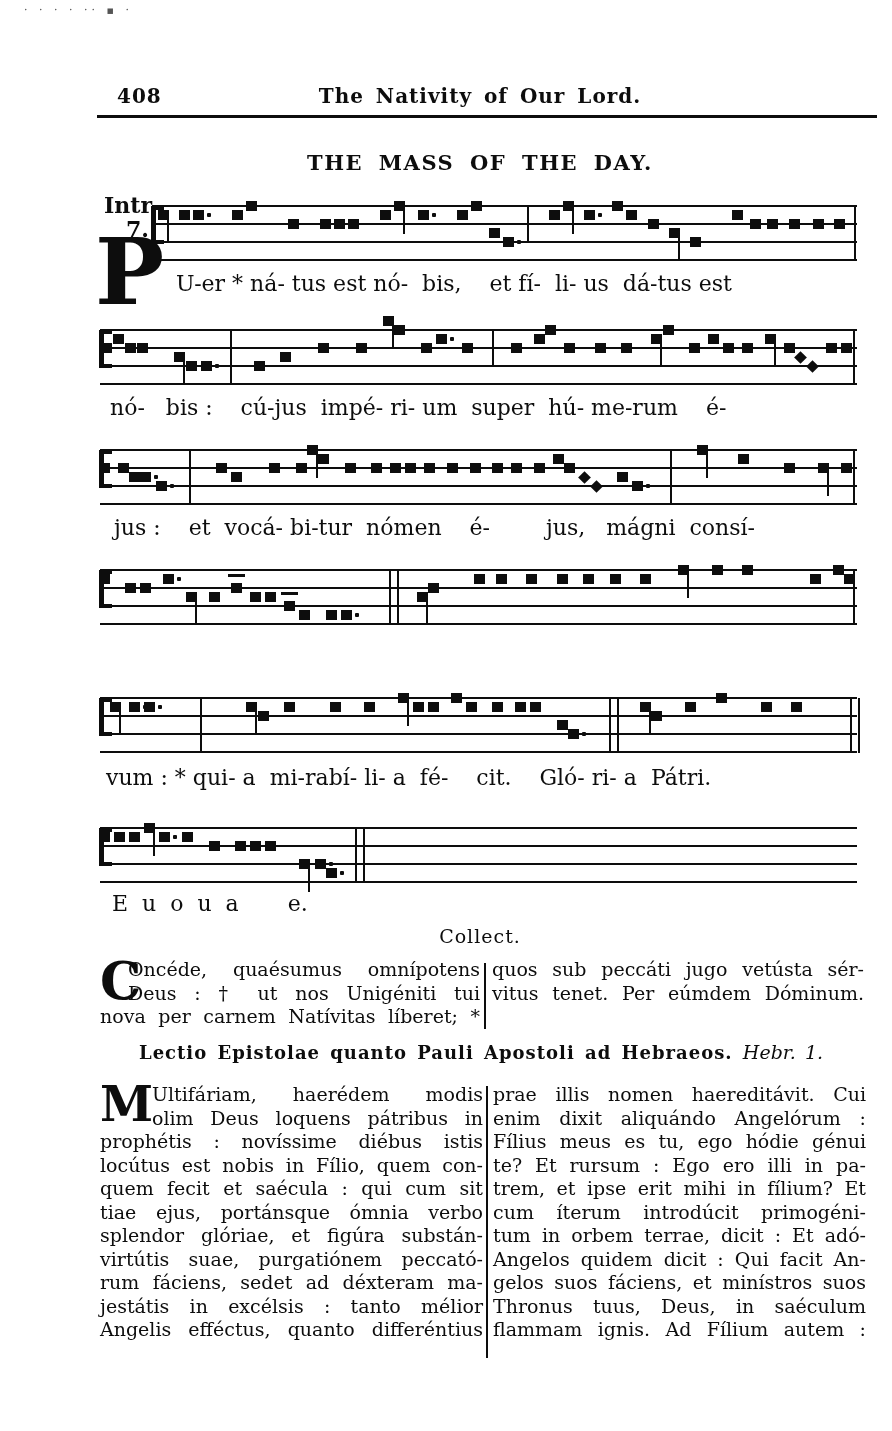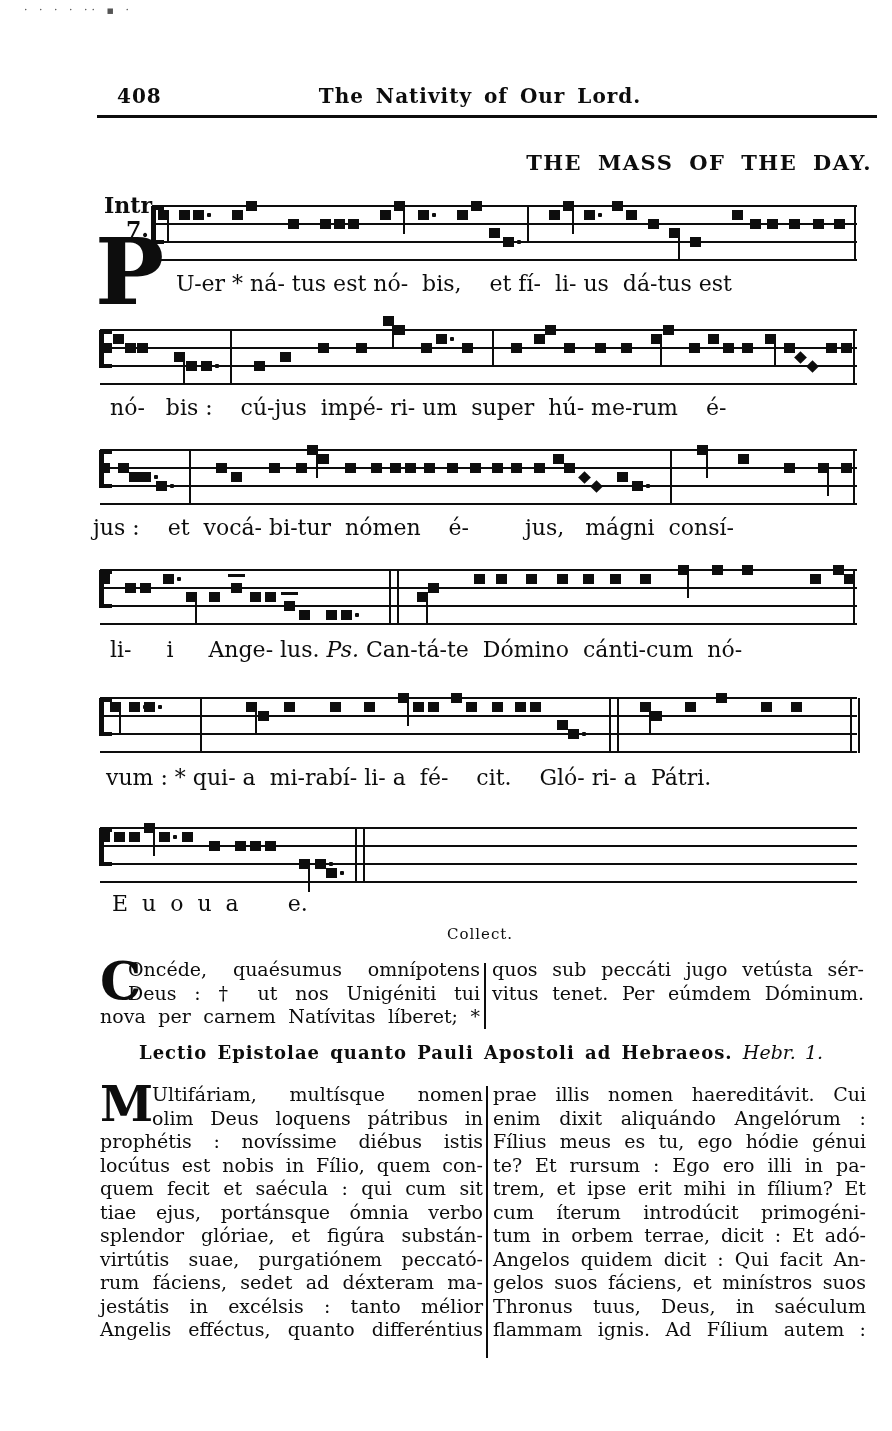--- a/index.html
+++ b/index.html
@@ -6,39 +6,39 @@
   .page{
     position:relative;width:892px;height:1431px;background:#ffffff;
     font-family:"DejaVu Serif","Liberation Serif",serif;color:#0d0d0d;
     overflow:hidden;margin:0 auto;
   }
   .abs{position:absolute;}
   .noise{left:24px;top:4px;font-size:11px;letter-spacing:4px;color:#555;}
   .pagenum{left:100px;top:84px;font-size:20px;font-weight:bold;letter-spacing:1px;margin-left:17px;}
   .runtitle{left:100px;top:84px;width:760px;text-align:center;font-size:20px;font-weight:bold;letter-spacing:1px;word-spacing:4px;}
   .hrule{left:97px;top:115px;width:780px;height:3px;background:#0d0d0d;}
-  .masstitle{left:112px;top:150px;width:760px;text-align:right;font-size:21px;font-weight:bold;letter-spacing:1.5px;word-spacing:7px;}
+  .masstitle{left:100px;top:150px;width:760px;text-align:center;font-size:21px;font-weight:bold;letter-spacing:1.5px;word-spacing:7px;}
   .intr{left:104px;top:192px;font-size:22px;font-weight:bold;}
   .mode{left:126px;top:216px;font-size:22px;font-weight:bold;}
   .initial-p{left:95px;top:230px;font-size:92px;line-height:84px;font-weight:bold;}
   .stave{position:absolute;height:56px;}
   .sline{position:absolute;height:2px;background:#0d0d0d;left:0;right:0;}
   .clef{position:absolute;left:-1px;top:1px;width:8px;height:38px;border-left:5px solid #0d0d0d;}
   .clef:before,.clef:after{content:"";position:absolute;left:0;width:8px;height:4px;background:#0d0d0d;}
   .clef:before{top:0}.clef:after{bottom:0}
   .note{position:absolute;width:11px;height:10px;background:#0d0d0d;}
   .note.dm{width:9px;height:9px;transform:rotate(45deg);}
   .stem{position:absolute;width:2px;background:#0d0d0d;}
   .ndot{position:absolute;width:4px;height:4px;background:#0d0d0d;border-radius:1px;}
   .epis{position:absolute;height:3px;width:17px;background:#0d0d0d;}
   .bar{position:absolute;width:2px;background:#0d0d0d;}
   .bar.double{width:6px;background:none;border-left:2px solid #0d0d0d;border-right:2px solid #0d0d0d;}
   .lyric{position:absolute;font-size:22px;white-space:pre;}
   .lyric .it{font-style:italic;}
-  .collect-head{left:100px;top:925px;width:760px;text-align:center;font-size:15px;letter-spacing:1px;}
+  .collect-head{left:100px;top:925px;width:760px;text-align:center;font-size:19px;letter-spacing:1px;}
   .lectio-head{left:100px;top:1041px;width:762px;text-align:center;font-size:18px;font-weight:bold;letter-spacing:1px;word-spacing:3px;}
   .lectio-head .it{font-style:italic;font-weight:normal;font-size:19px;letter-spacing:0;}
   .col{position:absolute;font-size:19px;line-height:23.5px;}
   .tline{text-align:justify;text-align-last:justify;}
   .dropcap{float:left;font-weight:bold;}
   .cap-c{width:28px;height:47px;font-size:52px;line-height:46px;}
   .cap-m{width:52px;height:45px;font-size:48px;line-height:42px;}
   .vdiv{position:absolute;width:2px;background:#0d0d0d;}
 </style>
 </head>
@@ -200,21 +200,21 @@
       <div class="note" style="left: calc(71% - 5px); top: 32px;"></div>
       <div class="ndot" style="left: calc(71% + 9px); top: 35px;"></div>
       <div class="note" style="left: calc(79.5% - 5px); top: -4px;"></div>
       <div class="stem" style="left: calc(79.5% + 4px); top: -1px; height: 30px;"></div>
       <div class="note" style="left: calc(85% - 5px); top: 5px;"></div>
       <div class="note" style="left: calc(91% - 5px); top: 14px;"></div>
       <div class="note" style="left: calc(95.5% - 5px); top: 14px;"></div>
       <div class="stem" style="left: calc(95.5% + 4px); top: 17px; height: 30px;"></div>
       <div class="note" style="left: calc(98.5% - 5px); top: 14px;"></div>
     </div>
-  <div class="abs lyric" style="left:93px;top:515px;"><span class="">jus :    et  vocá- bi-tur  nómen    é-        jus,   mágni  consí-</span></div>
+  <div class="abs lyric" style="left:114px;top:515px;"><span class="">jus :    et  vocá- bi-tur  nómen    é-        jus,   mágni  consí-</span></div>
 
   <div class="stave" style="left:100px;top:569px;width:757px;">
       <div class="sline" style="top: 0px;"></div>
       <div class="sline" style="top: 18px;"></div>
       <div class="sline" style="top: 36px;"></div>
       <div class="sline" style="top: 54px;"></div>
       <div class="clef"></div>
       <div class="bar double" style="left: calc(38.5% - 2px); top: 1px; height: 55px;"></div>
       <div class="bar" style="left: calc(99.8% - 2px); top: 1px; height: 55px;"></div>
       <div class="note" style="left: calc(0.5% - 5px); top: 5px;"></div>
@@ -246,21 +246,20 @@
       <div class="note" style="left: calc(68% - 5px); top: 5px;"></div>
       <div class="note" style="left: calc(72% - 5px); top: 5px;"></div>
       <div class="note" style="left: calc(77% - 5px); top: -4px;"></div>
       <div class="stem" style="left: calc(77% + 4px); top: -1px; height: 30px;"></div>
       <div class="note" style="left: calc(81.5% - 5px); top: -4px;"></div>
       <div class="note" style="left: calc(85.5% - 5px); top: -4px;"></div>
       <div class="note" style="left: calc(94.5% - 5px); top: 5px;"></div>
       <div class="note" style="left: calc(97.5% - 5px); top: -4px;"></div>
       <div class="note" style="left: calc(99% - 5px); top: 5px;"></div>
     </div>
-  <div class="abs lyric" style="left:110px;top:637px;"><span class="">li-     i     Ange- lus. </span><span class="it">Ps.</span><span class=""> Can-tá-te  Dómino  cánti-cum  nó-</span></div>
 
   <div class="stave" style="left:100px;top:697px;width:757px;">
       <div class="sline" style="top: 0px;"></div>
       <div class="sline" style="top: 18px;"></div>
       <div class="sline" style="top: 36px;"></div>
       <div class="sline" style="top: 54px;"></div>
       <div class="clef"></div>
       <div class="bar" style="left: calc(13.5% - 2px); top: 1px; height: 55px;"></div>
       <div class="bar double" style="left: calc(67.5% - 2px); top: 1px; height: 55px;"></div>
       <div class="bar double" style="left: calc(99.3% - 2px); top: 1px; height: 55px;"></div>
@@ -345,21 +344,21 @@
   </div>
 
   <div class="abs lectio-head">
     <span>Lectio Epistolae quanto Pauli Apostoli ad Hebraeos.</span>
     <span class="it">Hebr. 1.</span>
   </div>
 
   <div class="col" style="left:100px;top:1083px;width:383px;">
     <div class="dropcap cap-m">M</div>
     <div>
-        <div class="tline">Ultifáriam,  multísque  nomen</div>
+        <div class="tline">Ultifáriam,  haerédem  modis</div>
         <div class="tline">olim Deus loquens pátribus in</div>
         <div class="tline">prophétis : novíssime diébus istis</div>
         <div class="tline">locútus est nobis in Fílio, quem con-</div>
         <div class="tline">quem fecit et saécula : qui cum sit</div>
         <div class="tline">tiae ejus, portánsque ómnia verbo</div>
         <div class="tline">splendor glóriae, et figúra substán-</div>
         <div class="tline">virtútis suae, purgatiónem peccató-</div>
         <div class="tline">rum fáciens, sedet ad déxteram ma-</div>
         <div class="tline">jestátis in excélsis : tanto mélior</div>
         <div class="tline">Angelis efféctus, quanto differéntius</div>

